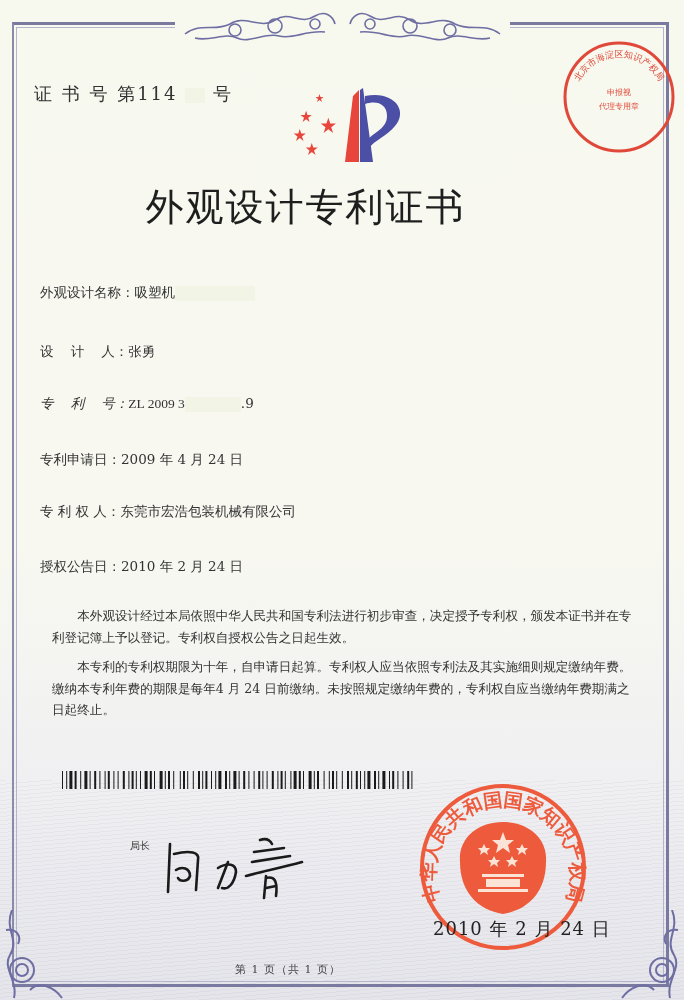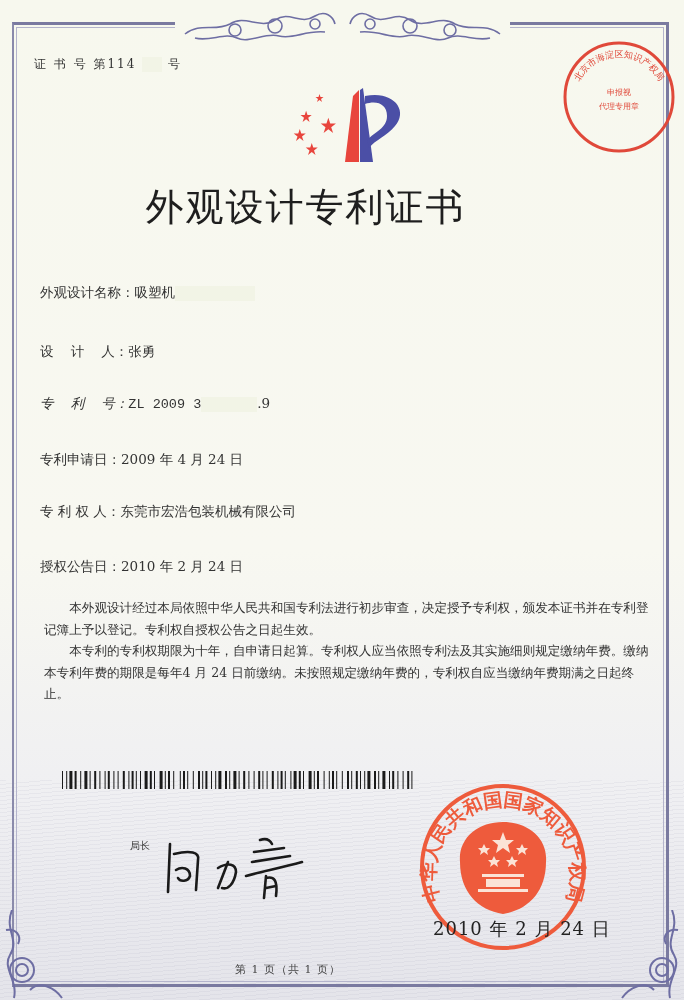--- a/index.html
+++ b/index.html
@@ -26,41 +26,41 @@
   }
   .top-ornament {
     position:absolute; left:175px; top:2px; width:335px; height:44px;
     background:#f7f8ee;
   }
   .corner-ornament { position:absolute; width:70px; height:90px; bottom:0; }
   .corner-ornament.left { left:0; }
   .corner-ornament.right { right:0; transform:scaleX(-1); }
 
   .cert-no {
-    position:absolute; left:34px; top:56px; font-size:12px; letter-spacing:2px; color:#333;
+    position:absolute; left:34px; top:82px; font-size:18px; letter-spacing:2px; color:#333;
   }
   .logo { position:absolute; left:283px; top:78px; width:130px; height:85px; }
   .seal-small { position:absolute; left:560px; top:38px; width:118px; height:118px; }
 
   .title {
     position:absolute; left:0; width:611px; top:182px; text-align:center;
     font-family:Liberation Mono, monospace;
     font-size:38px; letter-spacing:2px; color:#1e1e1e;
   }
   .field {
     position:absolute; left:40px; font-size:13.5px; color:#333; white-space:nowrap;
   }
   .field .lbl { display:inline-block; letter-spacing:0; }
   .redact { display:inline-block; background:#f2f4e6; height:15px; vertical-align:middle; }
 
   .body-text {
     position:absolute; left:44px; top:597px; width:605px;
     font-size:12.6px; line-height:21.6px; color:#333;
   }
-  .body-text p { margin:0; text-indent:2em; }
+  .body-text p { margin:8px; text-indent:2em; }
 
   .barcode { position:absolute; left:62px; top:771px; width:352px; height:18px; }
 
   .director { position:absolute; left:98px; top:839px; font-size:10px; color:#333;
     font-family:"DejaVu Sans","Liberation Sans",sans-serif;margin-left:32px; }
   .signature { position:absolute; left:160px; top:832px; width:150px; height:70px; }
 
   .seal-big { position:absolute; left:418px; top:782px; width:170px; height:170px; }
   .issue-date {
     position:absolute; left:433px; top:917px; font-size:18px; color:#222; letter-spacing:1px;
@@ -145,21 +145,21 @@
 
 <div class="title">外观设计专利证书</div>
 
 <div class="field" style="top:284px;">
   <span class="lbl">外观设计名称：</span><span>吸塑机</span><span class="redact" style="width:80px;"></span>
 </div>
 <div class="field" style="top:343px;">
   <span class="lbl" style="white-space:pre;">设    计    人：</span><span>张勇</span>
 </div>
 <div class="field" style="top:395px;">
-  <span class="lbl" style="white-space:pre;font-style:italic;">专    利    号：</span><span style="font-family:Liberation Mono, monospace;">ZL 2009 3</span><span class="redact" style="width:56px;"></span><span>.9</span>
+  <span class="lbl" style="white-space:pre;font-style:italic;">专    利    号：</span><span style="font-family:Liberation Serif, serif;">ZL 2009 3</span><span class="redact" style="width:56px;"></span><span>.9</span>
 </div>
 <div class="field" style="top:451px;">
   <span class="lbl">专利申请日：</span><span>2009 年 4 月 24 日</span>
 </div>
 <div class="field" style="top:503px;">
   <span class="lbl" style="white-space:pre;">专 利 权 人：</span><span>东莞市宏浩包装机械有限公司</span>
 </div>
 <div class="field" style="top:558px;">
   <span class="lbl">授权公告日：</span><span>2010 年 2 月 24 日</span>
 </div>

